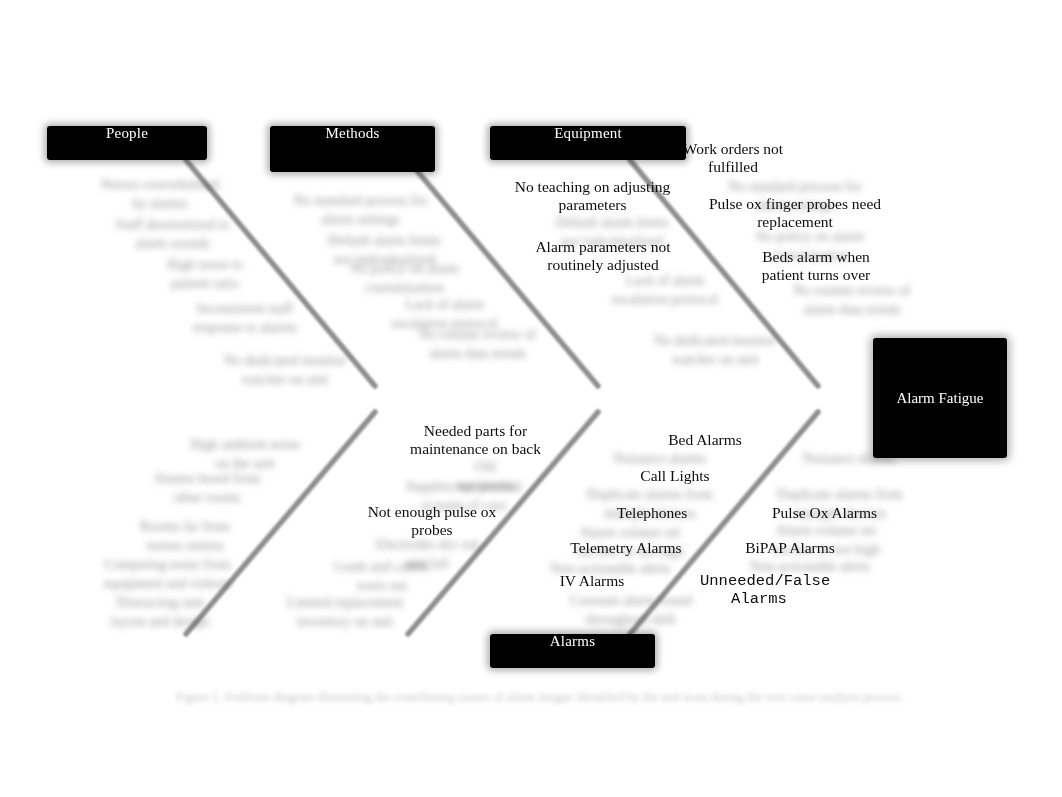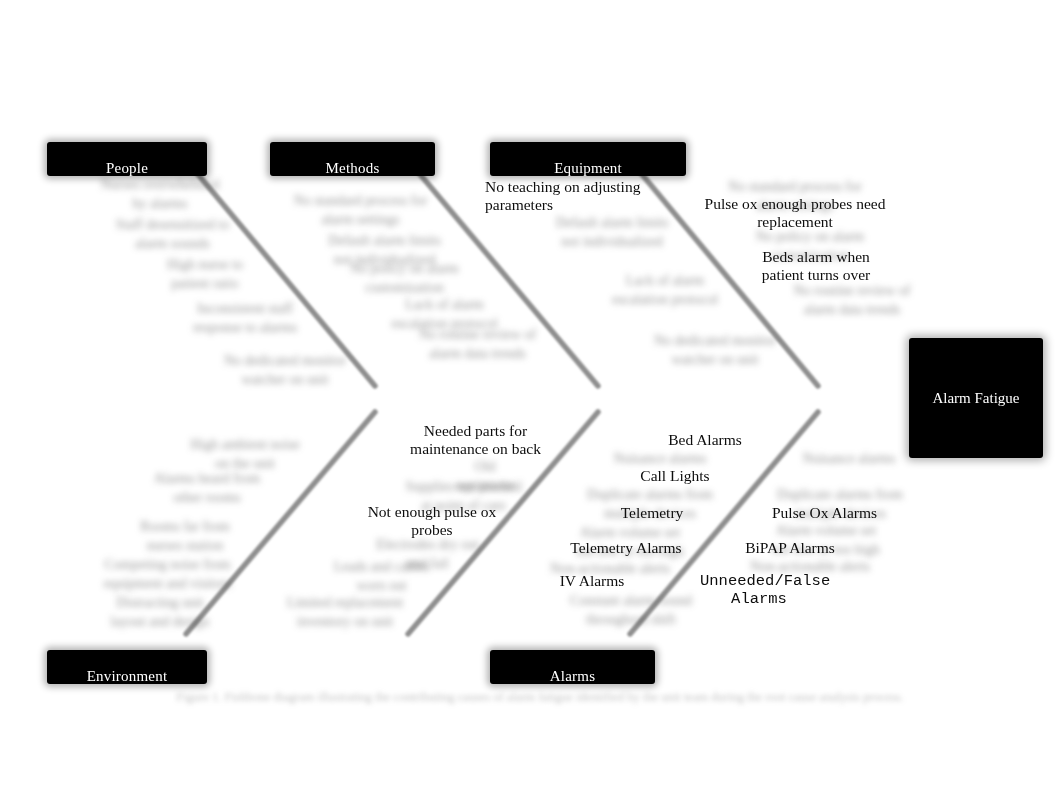--- a/index.html
+++ b/index.html
@@ -29,61 +29,59 @@
     height: 797px;
   }
 
   
   .cat-box {
     position: absolute;
     background: #000000;
     color: #ffffff;
     border-radius: 3px;
     display: flex;
-    align-items: flex-end;
+    align-items: flex-start;
     justify-content: center;
     font-size: 15px;
     letter-spacing: 0.2px;
     box-shadow: 0 0 7px 3px rgba(0,0,0,0.30);
     z-index: 6;
-    margin-top: 16px;
   }
   .cat-box span { display: block; line-height: 1; }
 
   
   #head-box {
     position: absolute;
     left: 873px;
     top: 338px;
     width: 134px;
     height: 120px;
     background: #000000;
     color: #ffffff;
     border-radius: 3px;
     display: flex;
     align-items: center;
     justify-content: center;
     font-size: 15px;
     box-shadow: 0 0 8px 3px rgba(0,0,0,0.30);
     z-index: 7;
-    margin-left: 36px;
   }
 
   
   .cause {
     position: absolute;
     font-size: 15.5px;
     line-height: 1.19;
     color: #0d0d0d;
     z-index: 5;
     white-space: pre-line;
   }
   .cause.align-right { text-align: right; }
   .cause.align-center { text-align: center; }
-  .cause.align-left { text-align: left; }
+  .cause.align-left { text-align: center; }
 
   
   .cause-blur {
     position: absolute;
     font-size: 14px;
     line-height: 1.35;
     color: rgba(60,60,60,0.55);
     filter: blur(3.4px);
     z-index: 3;
     white-space: pre-line;
@@ -133,31 +131,28 @@
       <line x1="630" y1="634" x2="818" y2="412"></line>
     </g>
 
     <line x1="47" y1="398" x2="905" y2="398" stroke="#000000" stroke-width="27" stroke-linecap="butt" filter="url(#softspine)"></line>
   </svg>
 
   <div class="cat-box" style="left:47px; top:126px; width:160px; height:34px;">
     <span>People</span>
   </div>
 
-  <div class="cat-box" style="left:270px; top:126px; width:165px; height:34px;">
+  <div class="cat-box" style="left:270px; top:126px; width:165px; height:46px;">
     <span>Methods</span>
   </div>
 
   <div class="cat-box" style="left:490px; top:126px; width:196px; height:34px;">
     <span>Equipment</span>
   </div>
 
-  <div class="cat-box" style="left:47px; top:634px; width:160px; height:34px;">
-    <span>Environment</span>
-  </div>
 
 
   <div class="cat-box" style="left:490px; top:634px; width:165px; height:34px;">
     <span>Alarms</span>
   </div>
 
   <div id="head-box">
     <span>Alarm Fatigue</span>
   </div>
 
@@ -229,40 +224,44 @@
   <div class="cause-blur align-center" style="left:744px; top:450px; width:210px;">Nuisance alarms</div>
   <div class="cause-blur align-center" style="left:730px; top:486px; width:220px;">Duplicate alarms from
 multiple devices</div>
   <div class="cause-blur align-center" style="left:716px; top:522px; width:220px;">Alarm volume set
 too low or too high</div>
   <div class="cause-blur align-center" style="left:700px; top:558px; width:220px;">Non-actionable alerts</div>
 
   <div class="cause align-left" style="left:485px; top:178px; width:215px;">No teaching on adjusting
 parameters</div>
 
-
-
-
-  <div class="cause align-center" style="left:700px; top:195px; width:190px;">Pulse ox enough probes need
+  <div class="cause align-center" style="left:508px; top:238px; width:190px;">Alarm parameters not
+routinely adjusted</div>
+
+
+  <div class="cause align-center" style="left:663px; top:140px; width:140px;">Work orders not
+fulfilled</div>
+
+  <div class="cause align-center" style="left:700px; top:195px; width:190px;">Pulse ox finger probes need
 replacement</div>
 
   <div class="cause align-center" style="left:742px; top:248px; width:148px;">Beds alarm when
 patient turns over</div>
 
   <div class="cause align-center" style="left:388px; top:422px; width:175px;">Needed parts for
 maintenance on back</div>
 
   <div class="cause align-center" style="left:352px; top:503px; width:160px;">Not enough pulse ox
 probes</div>
 
   <div class="cause align-center" style="left:640px; top:431px; width:130px;">Bed Alarms</div>
 
   <div class="cause align-center" style="left:615px; top:467px; width:120px;">Call Lights</div>
 
-  <div class="cause align-center" style="left:593px; top:504px; width:118px;">Telemetry</div>
+  <div class="cause align-center" style="left:593px; top:504px; width:118px;">Telephones</div>
 
   <div class="cause align-center" style="left:552px; top:539px; width:148px;">Telemetry Alarms</div>
 
   <div class="cause align-center" style="left:536px; top:572px; width:112px;">IV Alarms</div>
 
 
   <div class="cause align-center" style="left:752px; top:504px; width:145px;">Pulse Ox Alarms</div>
 
   <div class="cause align-center" style="left:726px; top:539px; width:128px;">BiPAP Alarms</div>
 

